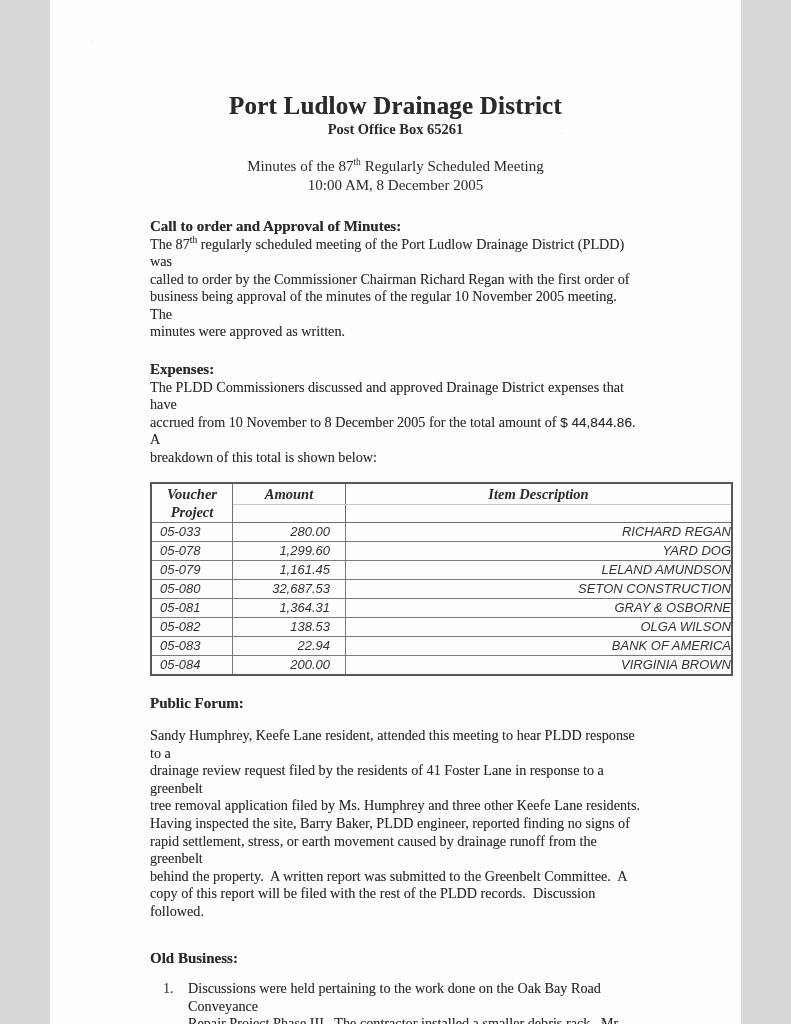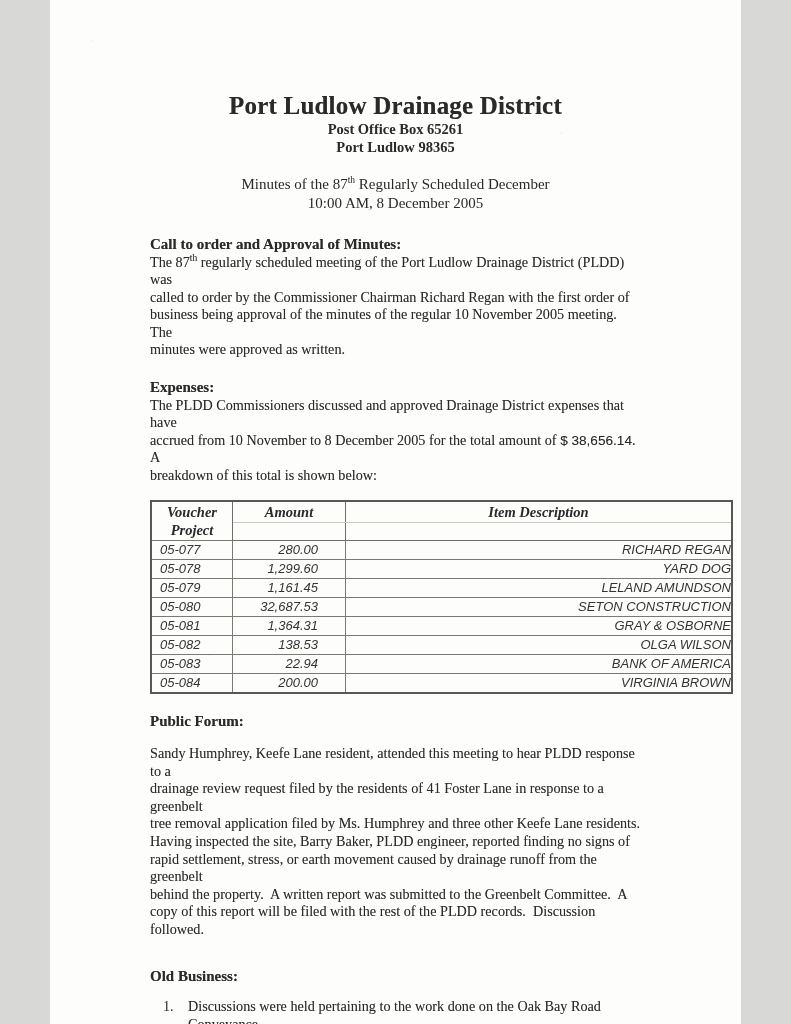--- a/index.html
+++ b/index.html
@@ -91,21 +91,21 @@
   tr.hdr-sub td { height: 17px; border-top: none; }
   td.th-voucher div { line-height: 18px; }
   .data-row td {
     height: 18px;
     font-family: "Liberation Sans", sans-serif;
     font-size: 13px;
     color: #333;
     border-color: #7a7a74;
   }
   .data-row .cell-voucher { padding-left: 8px; text-align: left; font-family: "Liberation Sans", sans-serif; }
-  .data-row .cell-amount  { padding-right: 27px; text-align: right; }
+  .data-row .cell-amount  { padding-right: 15px; text-align: right; }
   .data-row .cell-desc    { padding-left: 8px; text-align: right; }
   
   .sec-forum { margin-top: 19px; }
   .sec-forum .para { margin-top: 15px; }
   
   .sec-old { margin-top: 29px; }
   .ob-item { display: flex; margin-top: 13px; }
   .ob-num {
     width: 25px;
     padding-left: 13px;
@@ -117,56 +117,55 @@
 </style>
 </head>
 <body>
 
 <div class="page">
   <div class="content">
 
     <div class="doc-header">
       <div class="doc-title">Port Ludlow Drainage District</div>
       <div class="doc-addr">Post Office Box 65261</div>
-      <div class="doc-addr">Port Ludlow 98365</div>
-      <div class="doc-meeting"><span>Minutes of the 87</span><sup class="th">th</sup><span> Regularly Scheduled December</span></div>
+      <div class="doc-meeting"><span>Minutes of the 87</span><sup class="th">th</sup><span> Regularly Scheduled Meeting</span></div>
       <div class="doc-meeting" style="margin-top:0;">10:00 AM, 8 December 2005</div>
     </div>
 
     <div class="sec-call">
       <div class="section-heading">Call to order and Approval of Minutes:</div>
       <div class="para"><span>The 87</span><sup class="th">th</sup><span> regularly scheduled meeting of the Port Ludlow Drainage District (PLDD) was
 called to order by the Commissioner Chairman Richard Regan with the first order of
 business being approval of the minutes of the regular 10 November 2005 meeting.  The
 minutes were approved as written.</span></div>
     </div>
 
     <div class="sec-expenses">
       <div class="section-heading">Expenses:</div>
       <div class="para"><span>The PLDD Commissioners discussed and approved Drainage District expenses that have
-accrued from 10 November to 8 December 2005 for the total amount of </span><span class="sans-amount">$ 38,656.14</span><span>.  A
+accrued from 10 November to 8 December 2005 for the total amount of </span><span class="sans-amount">$ 44,844.86</span><span>.  A
 breakdown of this total is shown below:</span></div>
     </div>
 
     <table class="voucher-table">
       <tbody>
           <tr class="hdr-top">
         <td class="col-voucher th-cell th-voucher" rowspan="2">
           <div>Voucher</div>
           <div>Project</div>
         </td>
         <td class="col-amount th-cell">Amount</td>
         <td class="col-desc th-cell">Item Description</td>
       </tr>
       <tr class="hdr-sub">
         <td></td>
         <td></td>
       </tr>
       <tr class="data-row">
-        <td class="cell-voucher">05-077</td>
+        <td class="cell-voucher">05-033</td>
         <td class="cell-amount">280.00</td>
         <td class="cell-desc">RICHARD REGAN</td>
       </tr>
       <tr class="data-row">
         <td class="cell-voucher">05-078</td>
         <td class="cell-amount">1,299.60</td>
         <td class="cell-desc">YARD DOG</td>
       </tr>
       <tr class="data-row">
         <td class="cell-voucher">05-079</td>

